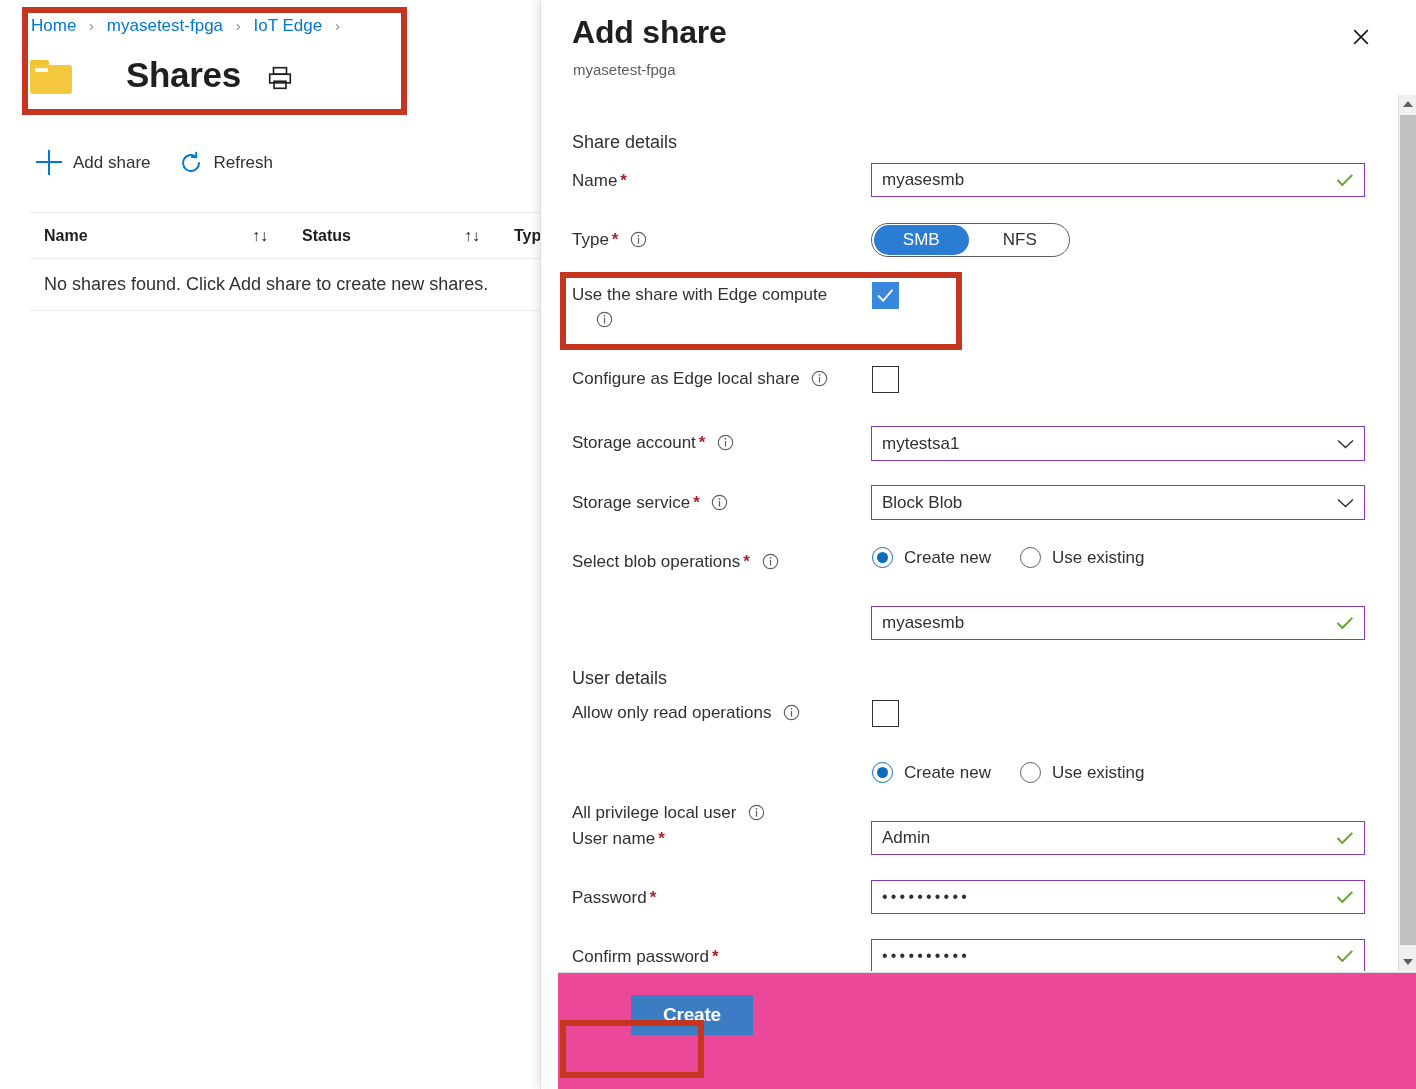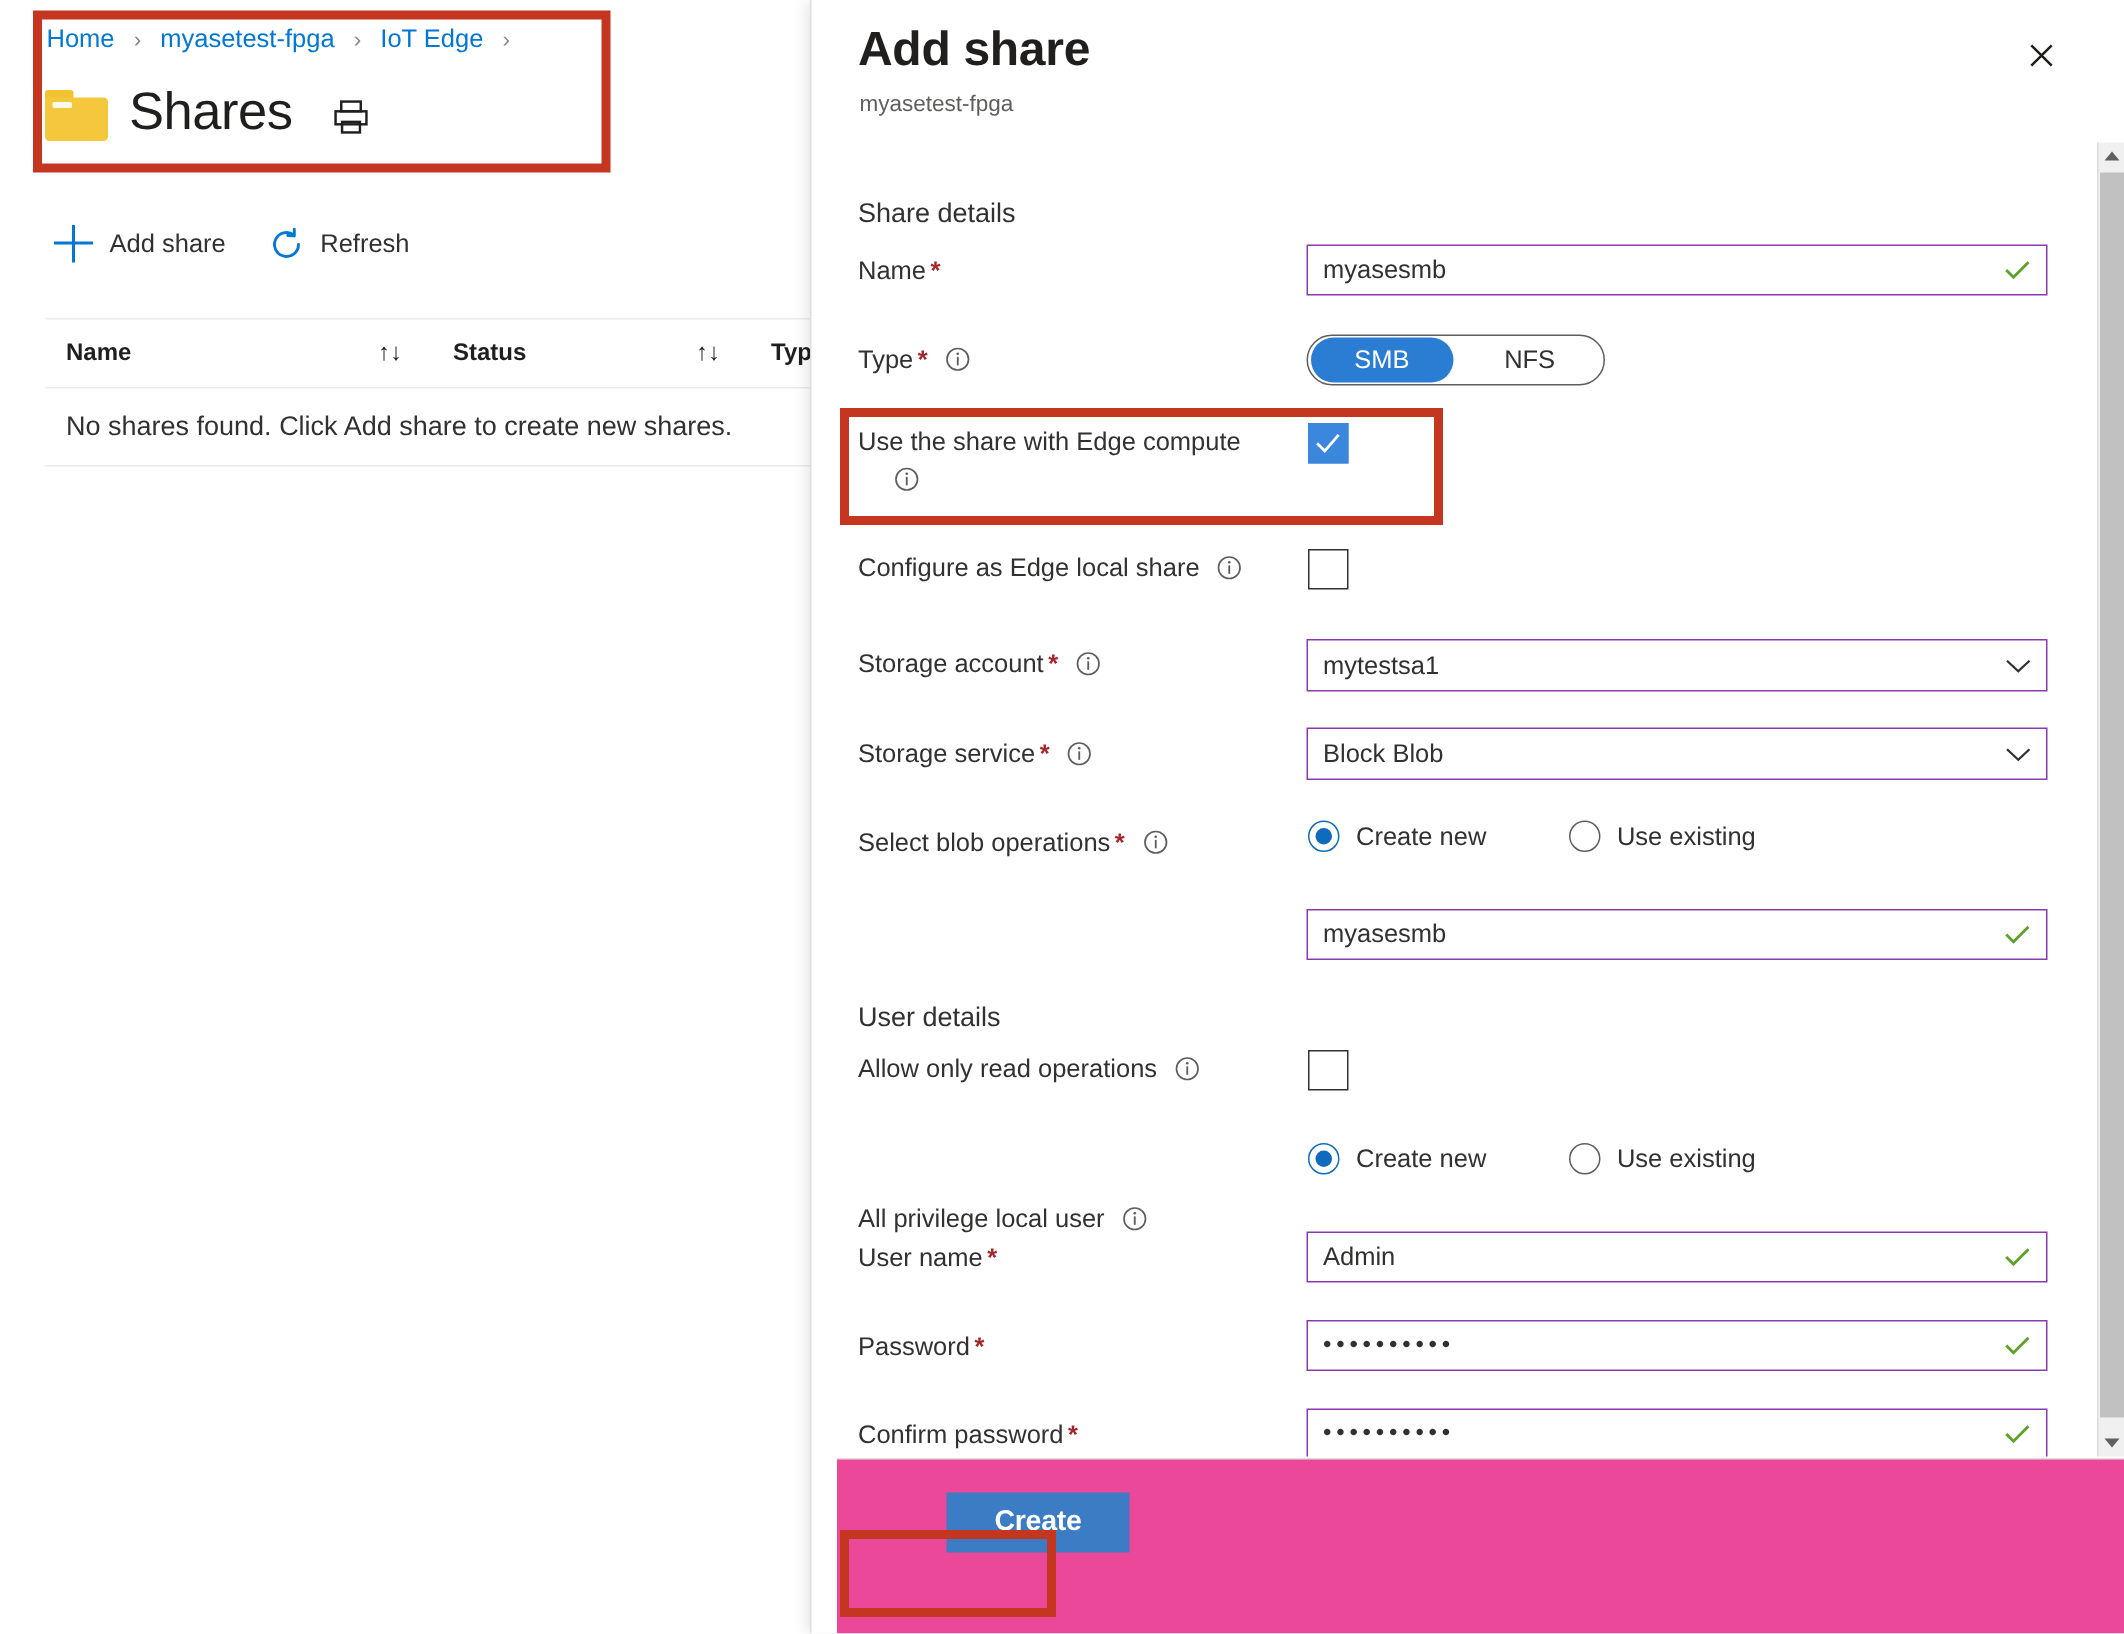--- a/index.html
+++ b/index.html
@@ -36,21 +36,21 @@
   }
   .folder-icon .body {
     position: absolute; left: 0; top: 5px; width: 42px; height: 29px;
     background: #f5c73d; border-radius: 1px 3px 3px 3px;
   }
   .folder-icon .notch {
     position: absolute; left: 5px; top: 8px; width: 13px; height: 4px;
     background: #fffbe8; border-radius: 1px;
   }
   .page-title {
-    font-size: 35px; font-weight: 400; color: #201f1e; letter-spacing: -0.3px;
+    font-size: 35px; font-weight: 700; color: #201f1e; letter-spacing: -0.3px; margin-left: 40px;
   }
   .printer-icon { margin-left: 26px; width: 26px; height: 26px; margin-top: 6px; cursor: pointer; }
 
   .toolbar {
     position: absolute; left: 36px; top: 150px;
     display: flex; align-items: center; gap: 0;
   }
   .tb-item {
     display: flex; align-items: center; font-size: 17px; color: #323130;
     cursor: pointer; padding-right: 28px;
@@ -152,21 +152,21 @@
   .tg-opt.active {
     background: #2b7cd3; color: #ffffff; border-radius: 15px; font-weight: 400;
   }
 
   .chk {
     position: absolute; width: 27px; height: 27px;
     border: 1px solid #323130; background: #fff;
   }
   .chk.on { background: #3b87dd; border-color: #3b87dd; }
 
-  .radio-group { position: absolute; display: flex; align-items: center; gap: 26px; }
+  .radio-group { position: absolute; display: flex; align-items: center; }
   .radio-opt { display: flex; align-items: center; margin-right: 29px; cursor: pointer; }
   .radio-dot {
     width: 21px; height: 21px; border-radius: 50%;
     border: 1.6px solid #605e5c; background: #fff;
     display: flex; align-items: center; justify-content: center;
     margin-right: 11px;
   }
   .radio-opt.sel .radio-dot { border-color: #0f6cbd; }
   .radio-opt.sel .radio-dot::after {
     content: ""; width: 11px; height: 11px; border-radius: 50%; background: #0f6cbd;

